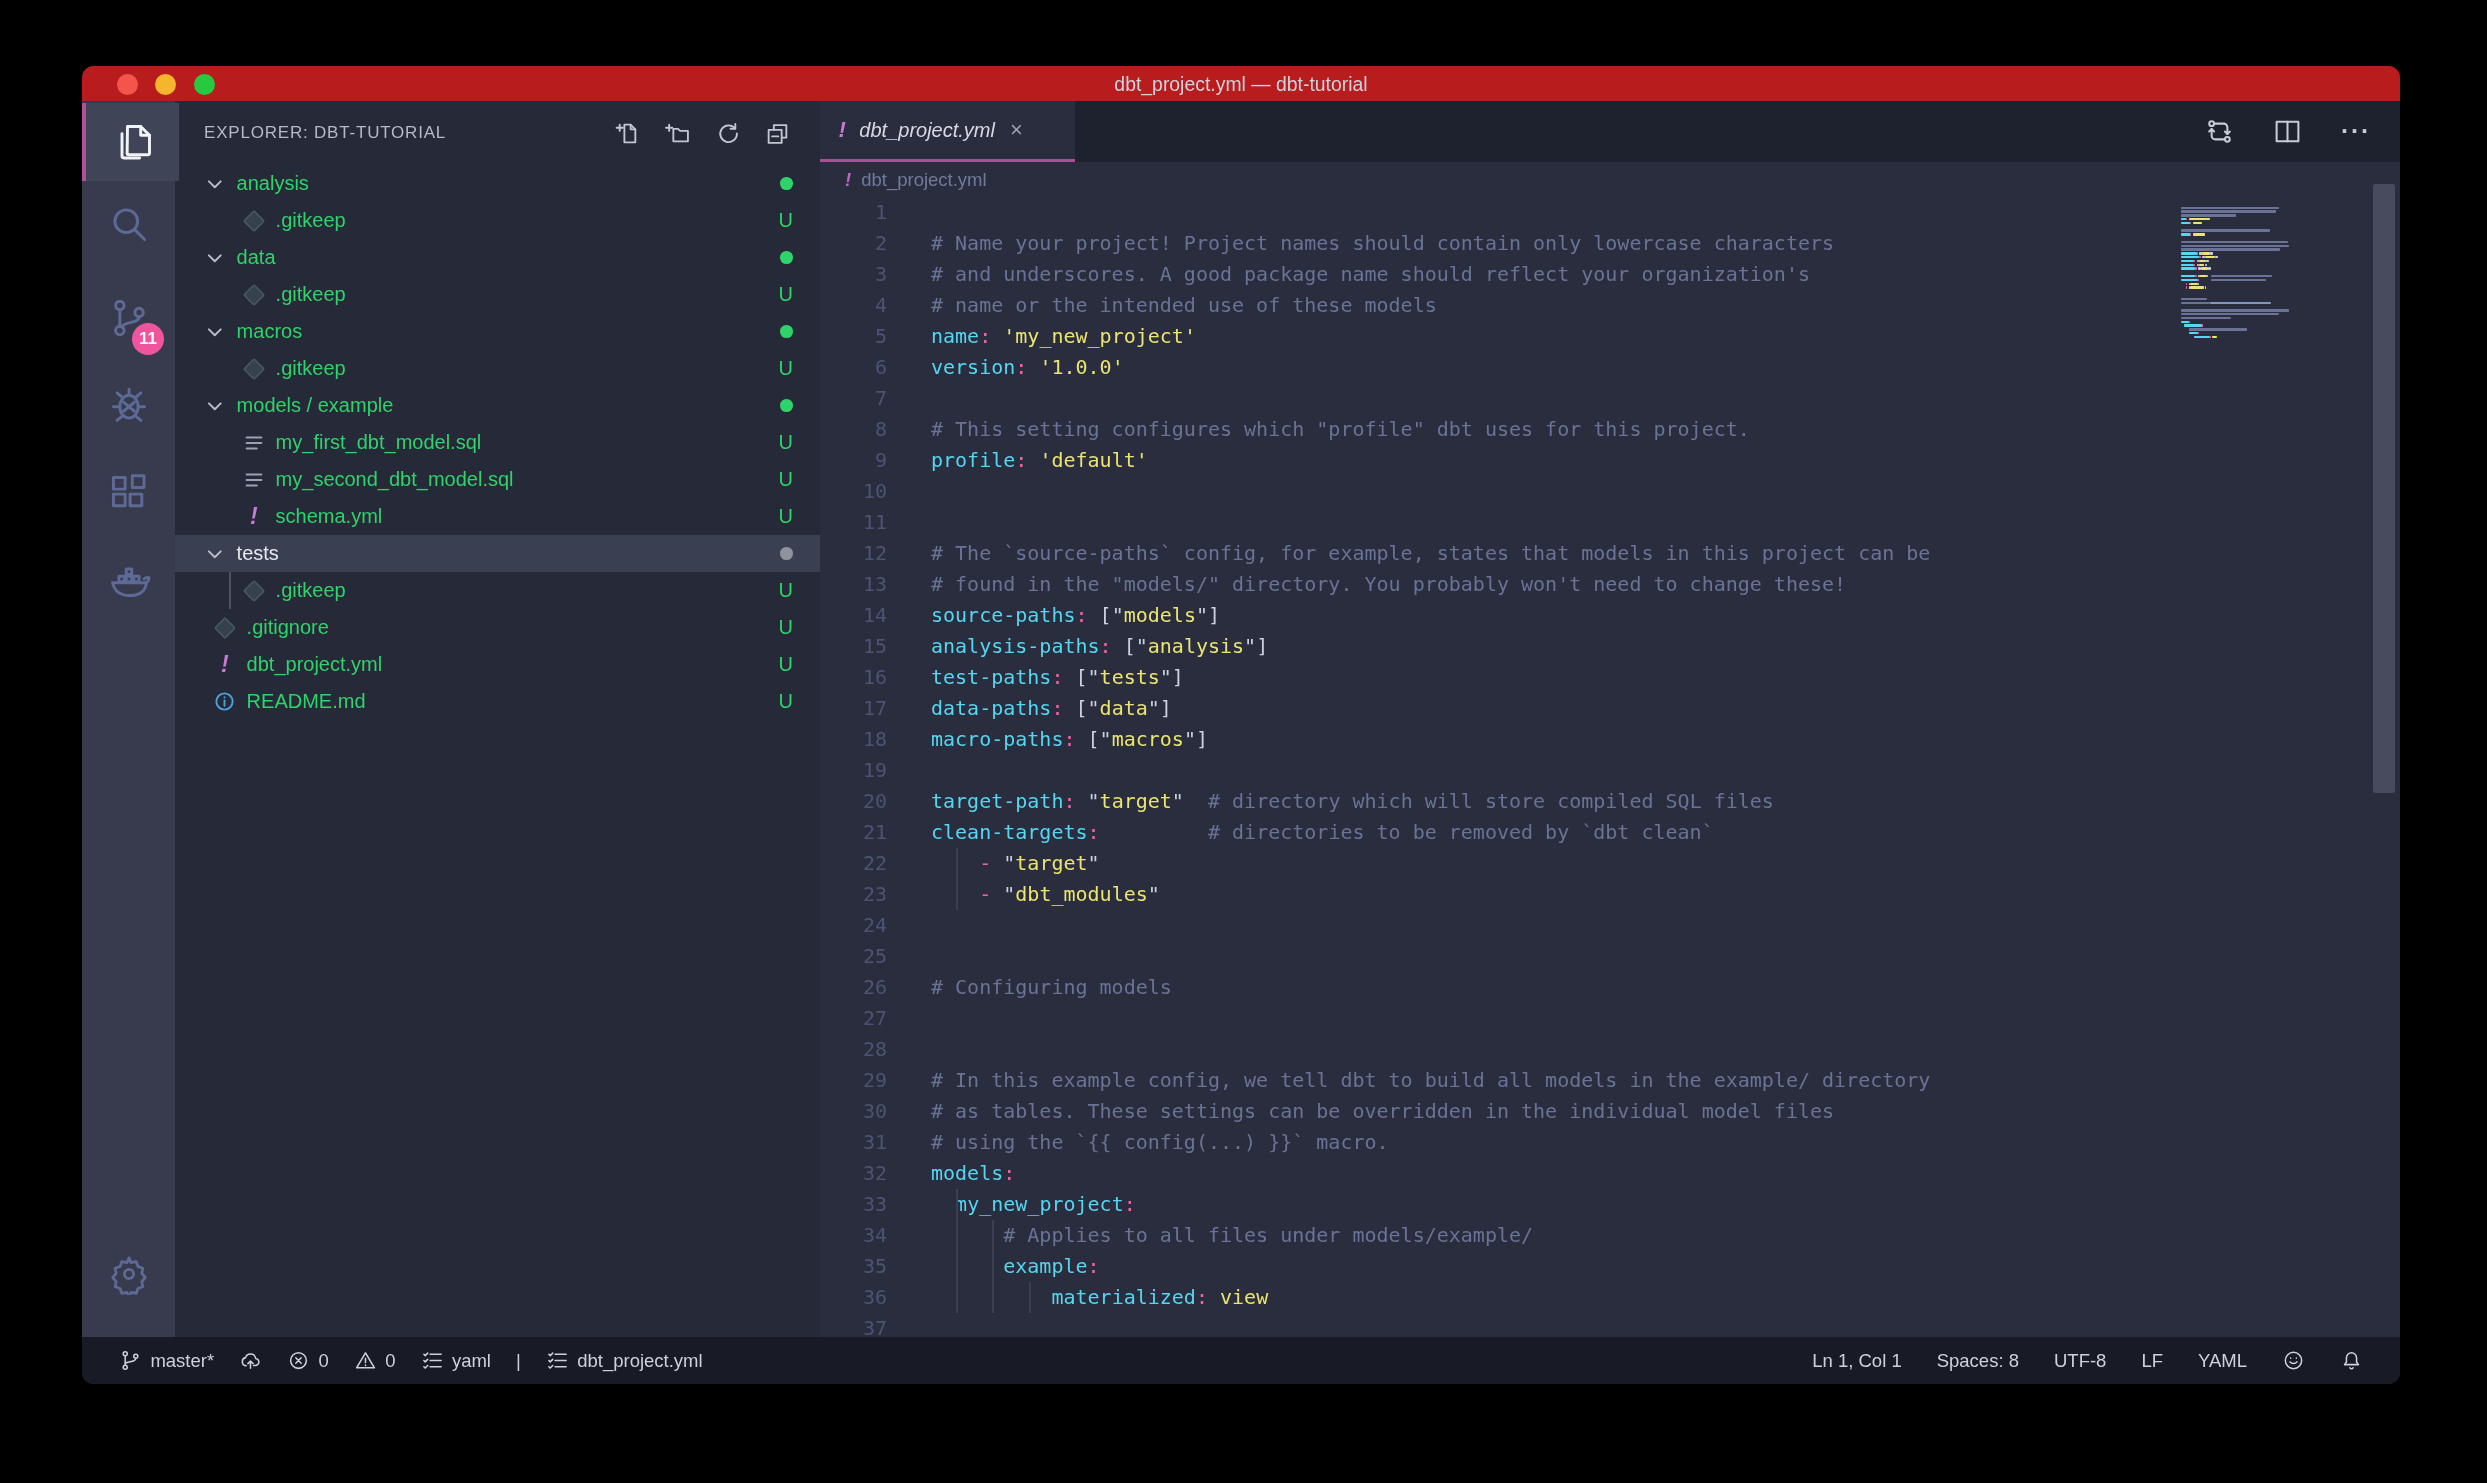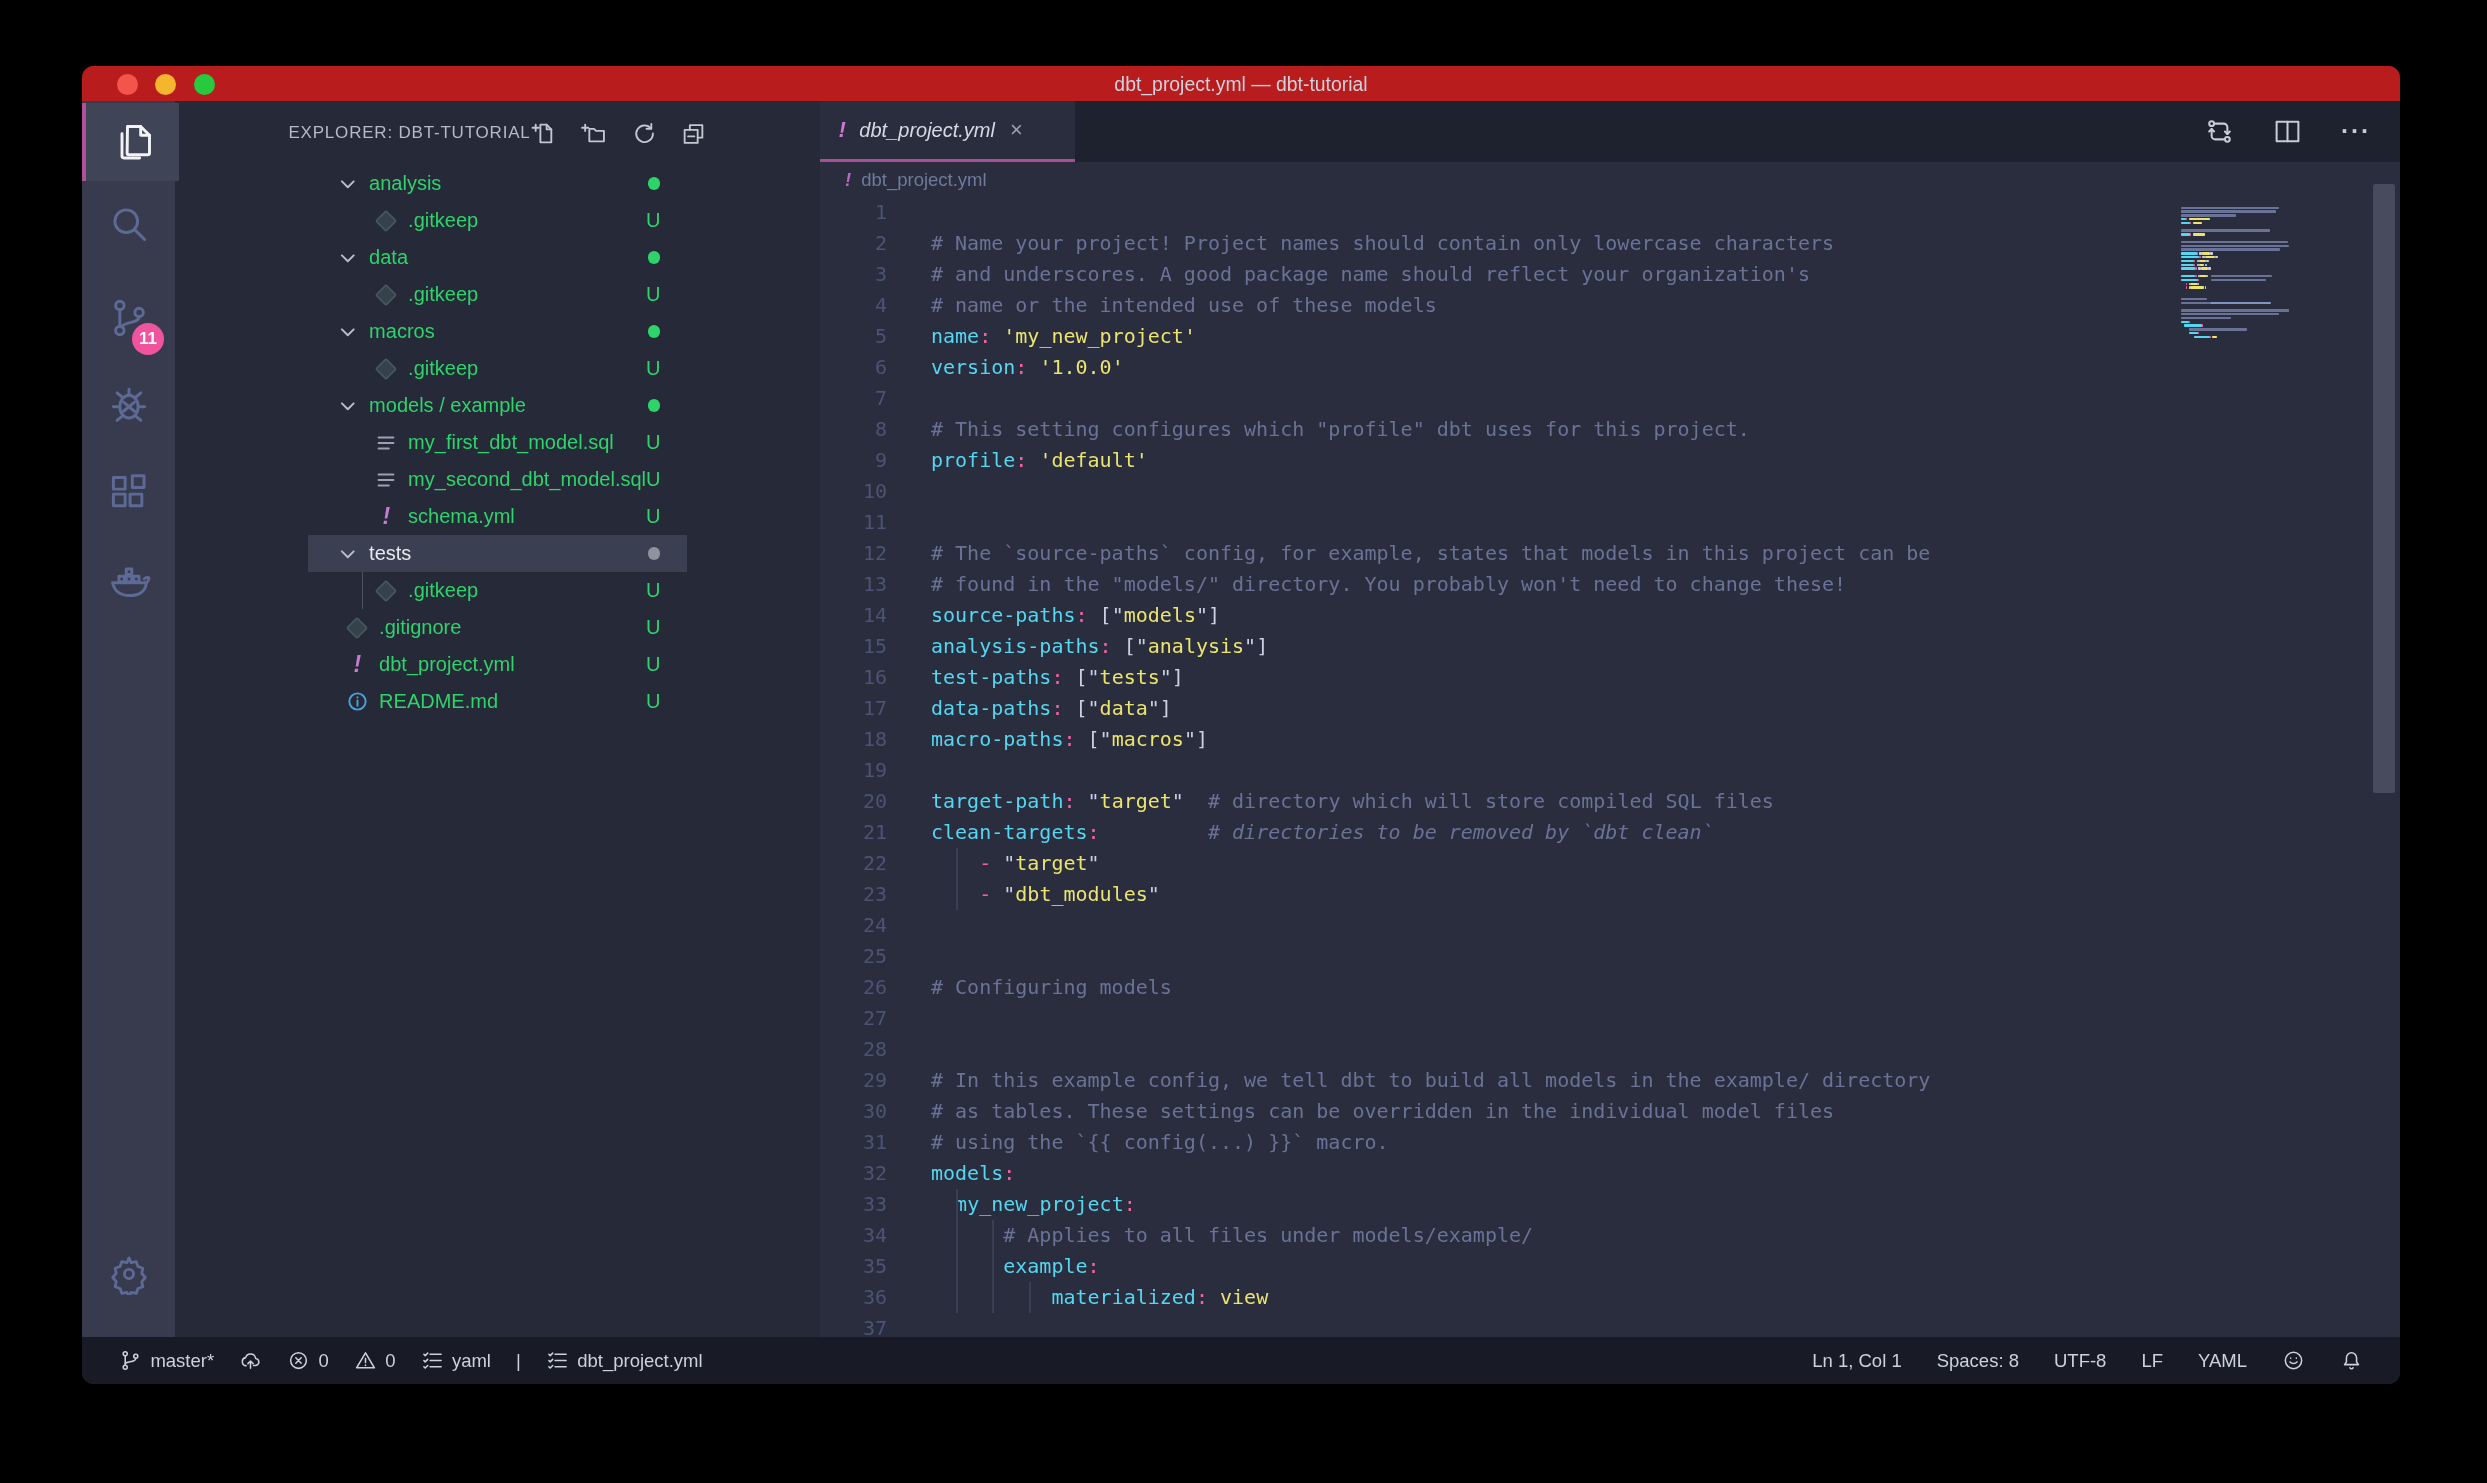--- a/index.html
+++ b/index.html
@@ -19,21 +19,21 @@
   
   .main{flex:1;display:flex;min-height:0;}
   
   .activitybar{width:93px;flex:none;background:#373b4d;position:relative;}
   .act-btn{position:absolute;left:0;width:93px;height:78px;display:flex;align-items:center;justify-content:center;color:#5e6a96;}
   .act-btn.active{background:#3f4457;color:#f2f3f6;border-left:4.2px solid #b0519c;}
   .act-badge{position:absolute;right:11px;bottom:1.7px;min-width:32px;height:32px;border-radius:16px;
              background:#f0549f;color:#fff;font-size:17px;font-weight:bold;display:flex;align-items:center;justify-content:center;}
   .act-gear{position:absolute;left:0;bottom:23.6px;width:93px;height:78px;display:flex;align-items:center;justify-content:center;color:#5e6a96;}
   
-  .sidebar{width:645px;flex:none;background:#252938;display:flex;flex-direction:column;min-height:0;align-items:center;}
+  .sidebar{width:645px;flex:none;background:#252938;display:flex;flex-direction:column;min-height:0;}
   .sb-header{height:64px;flex:none;display:flex;align-items:center;padding-left:29px;}
   .sb-title{font-size:17px;letter-spacing:0.8px;color:#b6bac6;}
   .sb-tools{margin-left:auto;margin-right:30px;display:flex;gap:25px;align-items:center;color:#c3c7d2;}
   .tree{flex:1;overflow:hidden;position:relative;}
   .row{height:37px;display:flex;align-items:center;position:relative;font-size:20px;}
   .row.sel{background:#3a3f52;}
   .row .lbl{margin-left:10px;white-space:nowrap;}
   .row .badge{margin-left:auto;margin-right:27px;flex:none;}
   .chev{flex:none;margin-left:28px;width:23.6px;height:23.6px;color:#b9bdc9;}
   .ficon{flex:none;width:23.6px;height:23.6px;display:flex;align-items:center;justify-content:center;}
@@ -345,21 +345,21 @@
           <div class="cl"><span class="ln">11</span></div>
           <div class="cl"><span class="ln">12</span><span class="lc"><span style="color: rgb(106, 115, 150);"># The `source-paths` config, for example, states that models in this project can be</span></span></div>
           <div class="cl"><span class="ln">13</span><span class="lc"><span style="color: rgb(106, 115, 150);"># found in the "models/" directory. You probably won't need to change these!</span></span></div>
           <div class="cl"><span class="ln">14</span><span class="lc"><span style="color: rgb(85, 214, 241);">source-paths</span><span style="color: rgb(247, 95, 166);">:</span><span style="color: rgb(201, 209, 227);"> </span><span style="color: rgb(201, 209, 227);">["</span><span style="color: rgb(235, 228, 111);">models</span><span style="color: rgb(201, 209, 227);">"]</span></span></div>
           <div class="cl"><span class="ln">15</span><span class="lc"><span style="color: rgb(85, 214, 241);">analysis-paths</span><span style="color: rgb(247, 95, 166);">:</span><span style="color: rgb(201, 209, 227);"> </span><span style="color: rgb(201, 209, 227);">["</span><span style="color: rgb(235, 228, 111);">analysis</span><span style="color: rgb(201, 209, 227);">"]</span></span></div>
           <div class="cl"><span class="ln">16</span><span class="lc"><span style="color: rgb(85, 214, 241);">test-paths</span><span style="color: rgb(247, 95, 166);">:</span><span style="color: rgb(201, 209, 227);"> </span><span style="color: rgb(201, 209, 227);">["</span><span style="color: rgb(235, 228, 111);">tests</span><span style="color: rgb(201, 209, 227);">"]</span></span></div>
           <div class="cl"><span class="ln">17</span><span class="lc"><span style="color: rgb(85, 214, 241);">data-paths</span><span style="color: rgb(247, 95, 166);">:</span><span style="color: rgb(201, 209, 227);"> </span><span style="color: rgb(201, 209, 227);">["</span><span style="color: rgb(235, 228, 111);">data</span><span style="color: rgb(201, 209, 227);">"]</span></span></div>
           <div class="cl"><span class="ln">18</span><span class="lc"><span style="color: rgb(85, 214, 241);">macro-paths</span><span style="color: rgb(247, 95, 166);">:</span><span style="color: rgb(201, 209, 227);"> </span><span style="color: rgb(201, 209, 227);">["</span><span style="color: rgb(235, 228, 111);">macros</span><span style="color: rgb(201, 209, 227);">"]</span></span></div>
           <div class="cl"><span class="ln">19</span><span class="lc"></span></div>
           <div class="cl"><span class="ln">20</span><span class="lc"><span style="color: rgb(85, 214, 241);">target-path</span><span style="color: rgb(247, 95, 166);">:</span><span style="color: rgb(201, 209, 227);"> </span><span style="color: rgb(201, 209, 227);">"</span><span style="color: rgb(235, 228, 111);">target</span><span style="color: rgb(201, 209, 227);">"</span><span style="color: rgb(201, 209, 227);">  </span><span style="color: rgb(106, 115, 150);"># directory which will store compiled SQL files</span></span></div>
-          <div class="cl"><span class="ln">21</span><span class="lc"><span style="color: rgb(85, 214, 241);">clean-targets</span><span style="color: rgb(247, 95, 166);">:</span><span style="color: rgb(201, 209, 227);">         </span><span style="color: rgb(106, 115, 150); font-style: italic;"># directories to be removed by `dbt clean`</span></span></div>
+          <div class="cl"><span class="ln">21</span><span class="lc"><span style="color: rgb(85, 214, 241);">clean-targets</span><span style="color: rgb(247, 95, 166);">:</span><span style="color: rgb(201, 209, 227);">         </span><span style="color: rgb(106, 115, 150);"># directories to be removed by `dbt clean`</span></span></div>
           <div class="cl"><span class="ln">22</span><span class="iguide" style="left: 136px;"></span><span class="lc"><span style="color: rgb(201, 209, 227);">    </span><span style="color: rgb(247, 95, 166);">-</span><span style="color: rgb(201, 209, 227);"> </span><span style="color: rgb(201, 209, 227);">"</span><span style="color: rgb(235, 228, 111);">target</span><span style="color: rgb(201, 209, 227);">"</span></span></div>
           <div class="cl"><span class="ln">23</span><span class="iguide" style="left: 136px;"></span><span class="lc"><span style="color: rgb(201, 209, 227);">    </span><span style="color: rgb(247, 95, 166);">-</span><span style="color: rgb(201, 209, 227);"> </span><span style="color: rgb(201, 209, 227);">"</span><span style="color: rgb(235, 228, 111);">dbt_modules</span><span style="color: rgb(201, 209, 227);">"</span></span></div>
           <div class="cl"><span class="ln">24</span><span class="lc"></span></div>
           <div class="cl"><span class="ln">25</span><span class="lc"></span></div>
           <div class="cl"><span class="ln">26</span><span class="lc"><span style="color: rgb(106, 115, 150);"># Configuring models</span></span></div>
           <div class="cl"><span class="ln">27</span></div>
           <div class="cl"><span class="ln">28</span><span class="lc"></span></div>
           <div class="cl"><span class="ln">29</span><span class="lc"><span style="color: rgb(106, 115, 150);"># In this example config, we tell dbt to build all models in the example/ directory</span></span></div>
           <div class="cl"><span class="ln">30</span><span class="lc"><span style="color: rgb(106, 115, 150);"># as tables. These settings can be overridden in the individual model files</span></span></div>
           <div class="cl"><span class="ln">31</span><span class="lc"><span style="color: rgb(106, 115, 150);"># using the `{{ config(...) }}` macro.</span></span></div>

